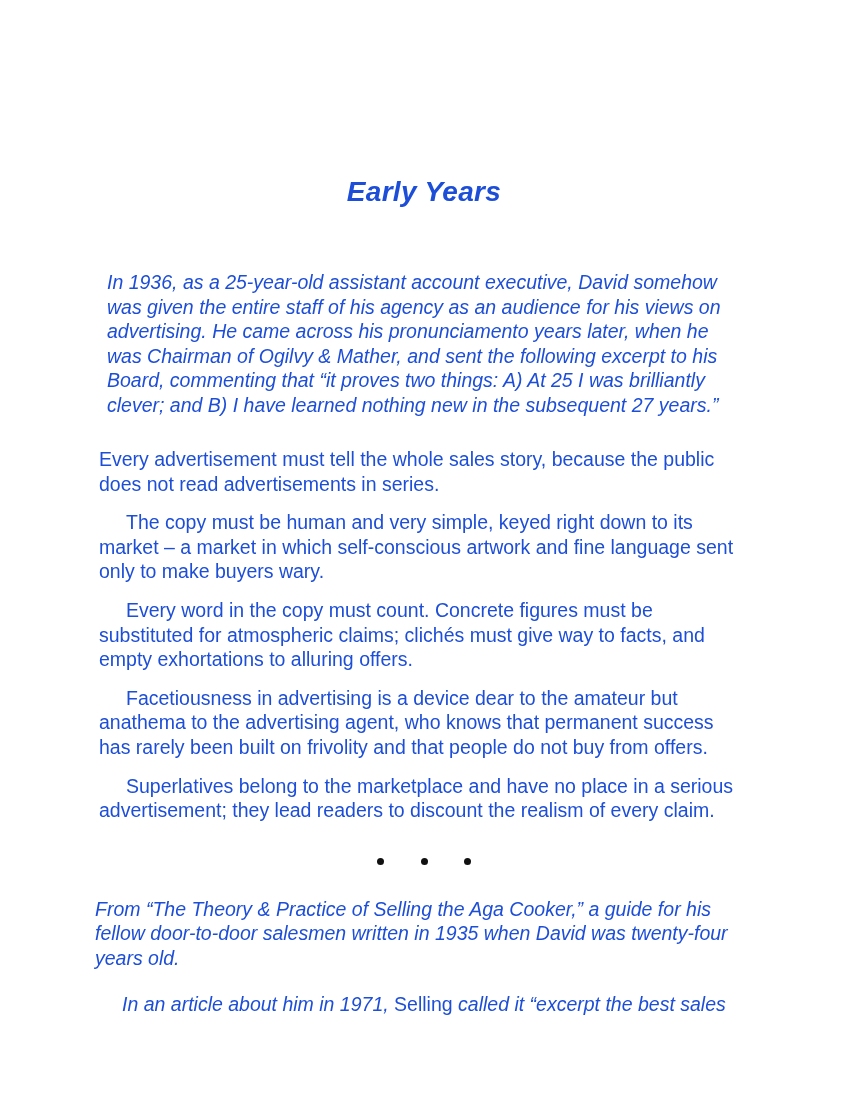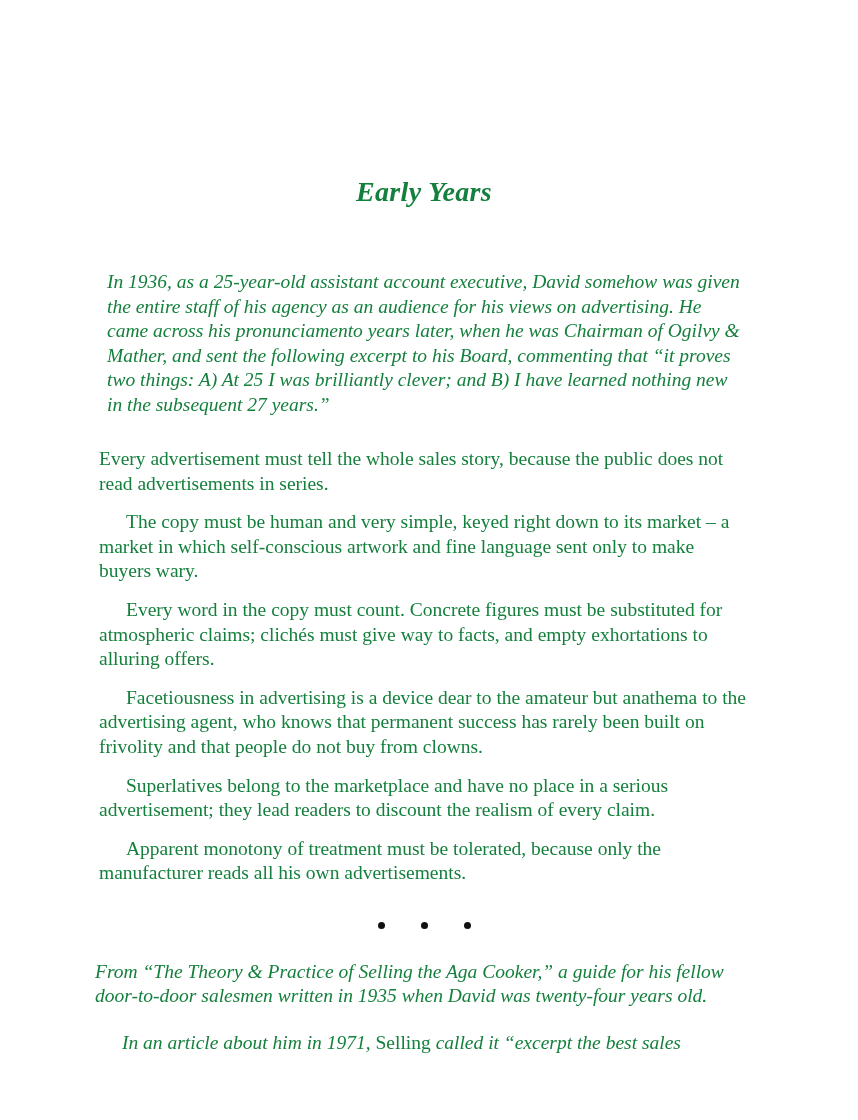--- a/index.html
+++ b/index.html
@@ -7,22 +7,22 @@
     padding: 0;
     background: #ffffff;
   }
   .page {
     position: relative;
     width: 858px;
     height: 1120px;
     background: #ffffff;
     margin: 0 auto;
     overflow: hidden;
-    font-family: Liberation Serif, serif;
-    color: #15803d;
+    font-family: Liberation Sans, sans-serif;
+    color: #1d4ed8;
     -webkit-font-smoothing: antialiased;
   }
   .content {
     position: absolute;
     left: 95px;
     top: 0;
     width: 658px;
   }
   .chapter-title {
     font-size: 28px;
@@ -99,25 +99,24 @@
     <h1 class="chapter-title">Early Years</h1>
 
     <p class="intro-note">In 1936, as a 25-year-old assistant account executive, David somehow was given the entire staff of his agency as an audience for his views on advertising. He came across his pronunciamento years later, when he was Chairman of Ogilvy &amp; Mather, and sent the following excerpt to his Board, commenting that “it proves two things: A) At 25 I was brilliantly clever; and B) I have learned nothing new in the subsequent 27 years.”</p>
 
     <p class="body-para">Every advertisement must tell the whole sales story, because the public does not read advertisements in series.</p>
 
     <p class="body-para indented">The copy must be human and very simple, keyed right down to its market – a market in which self-conscious artwork and fine language sent only to make buyers wary.</p>
 
     <p class="body-para indented">Every word in the copy must count. Concrete figures must be substituted for atmospheric claims; clichés must give way to facts, and empty exhortations to alluring offers.</p>
 
-    <p class="body-para indented">Facetiousness in advertising is a device dear to the amateur but anathema to the advertising agent, who knows that permanent success has rarely been built on frivolity and that people do not buy from clowns.</p>
+    <p class="body-para indented">Facetiousness in advertising is a device dear to the amateur but anathema to the advertising agent, who knows that permanent success has rarely been built on frivolity and that people do not buy from offers.</p>
 
     <p class="body-para indented">Superlatives belong to the marketplace and have no place in a serious advertisement; they lead readers to discount the realism of every claim.</p>
 
-    <p class="body-para indented">Apparent monotony of treatment must be tolerated, because only the manufacturer reads all his own advertisements.</p>
 
     <div class="dot-separator">
       <span class="dot"></span>
       <span class="dot"></span>
       <span class="dot"></span>
     </div>
 
     <p class="source-note">From “The Theory &amp; Practice of Selling the Aga Cooker,” a guide for his fellow door-to-door salesmen written in 1935 when David was twenty-four years old.</p>
 
     <p class="article-para">

